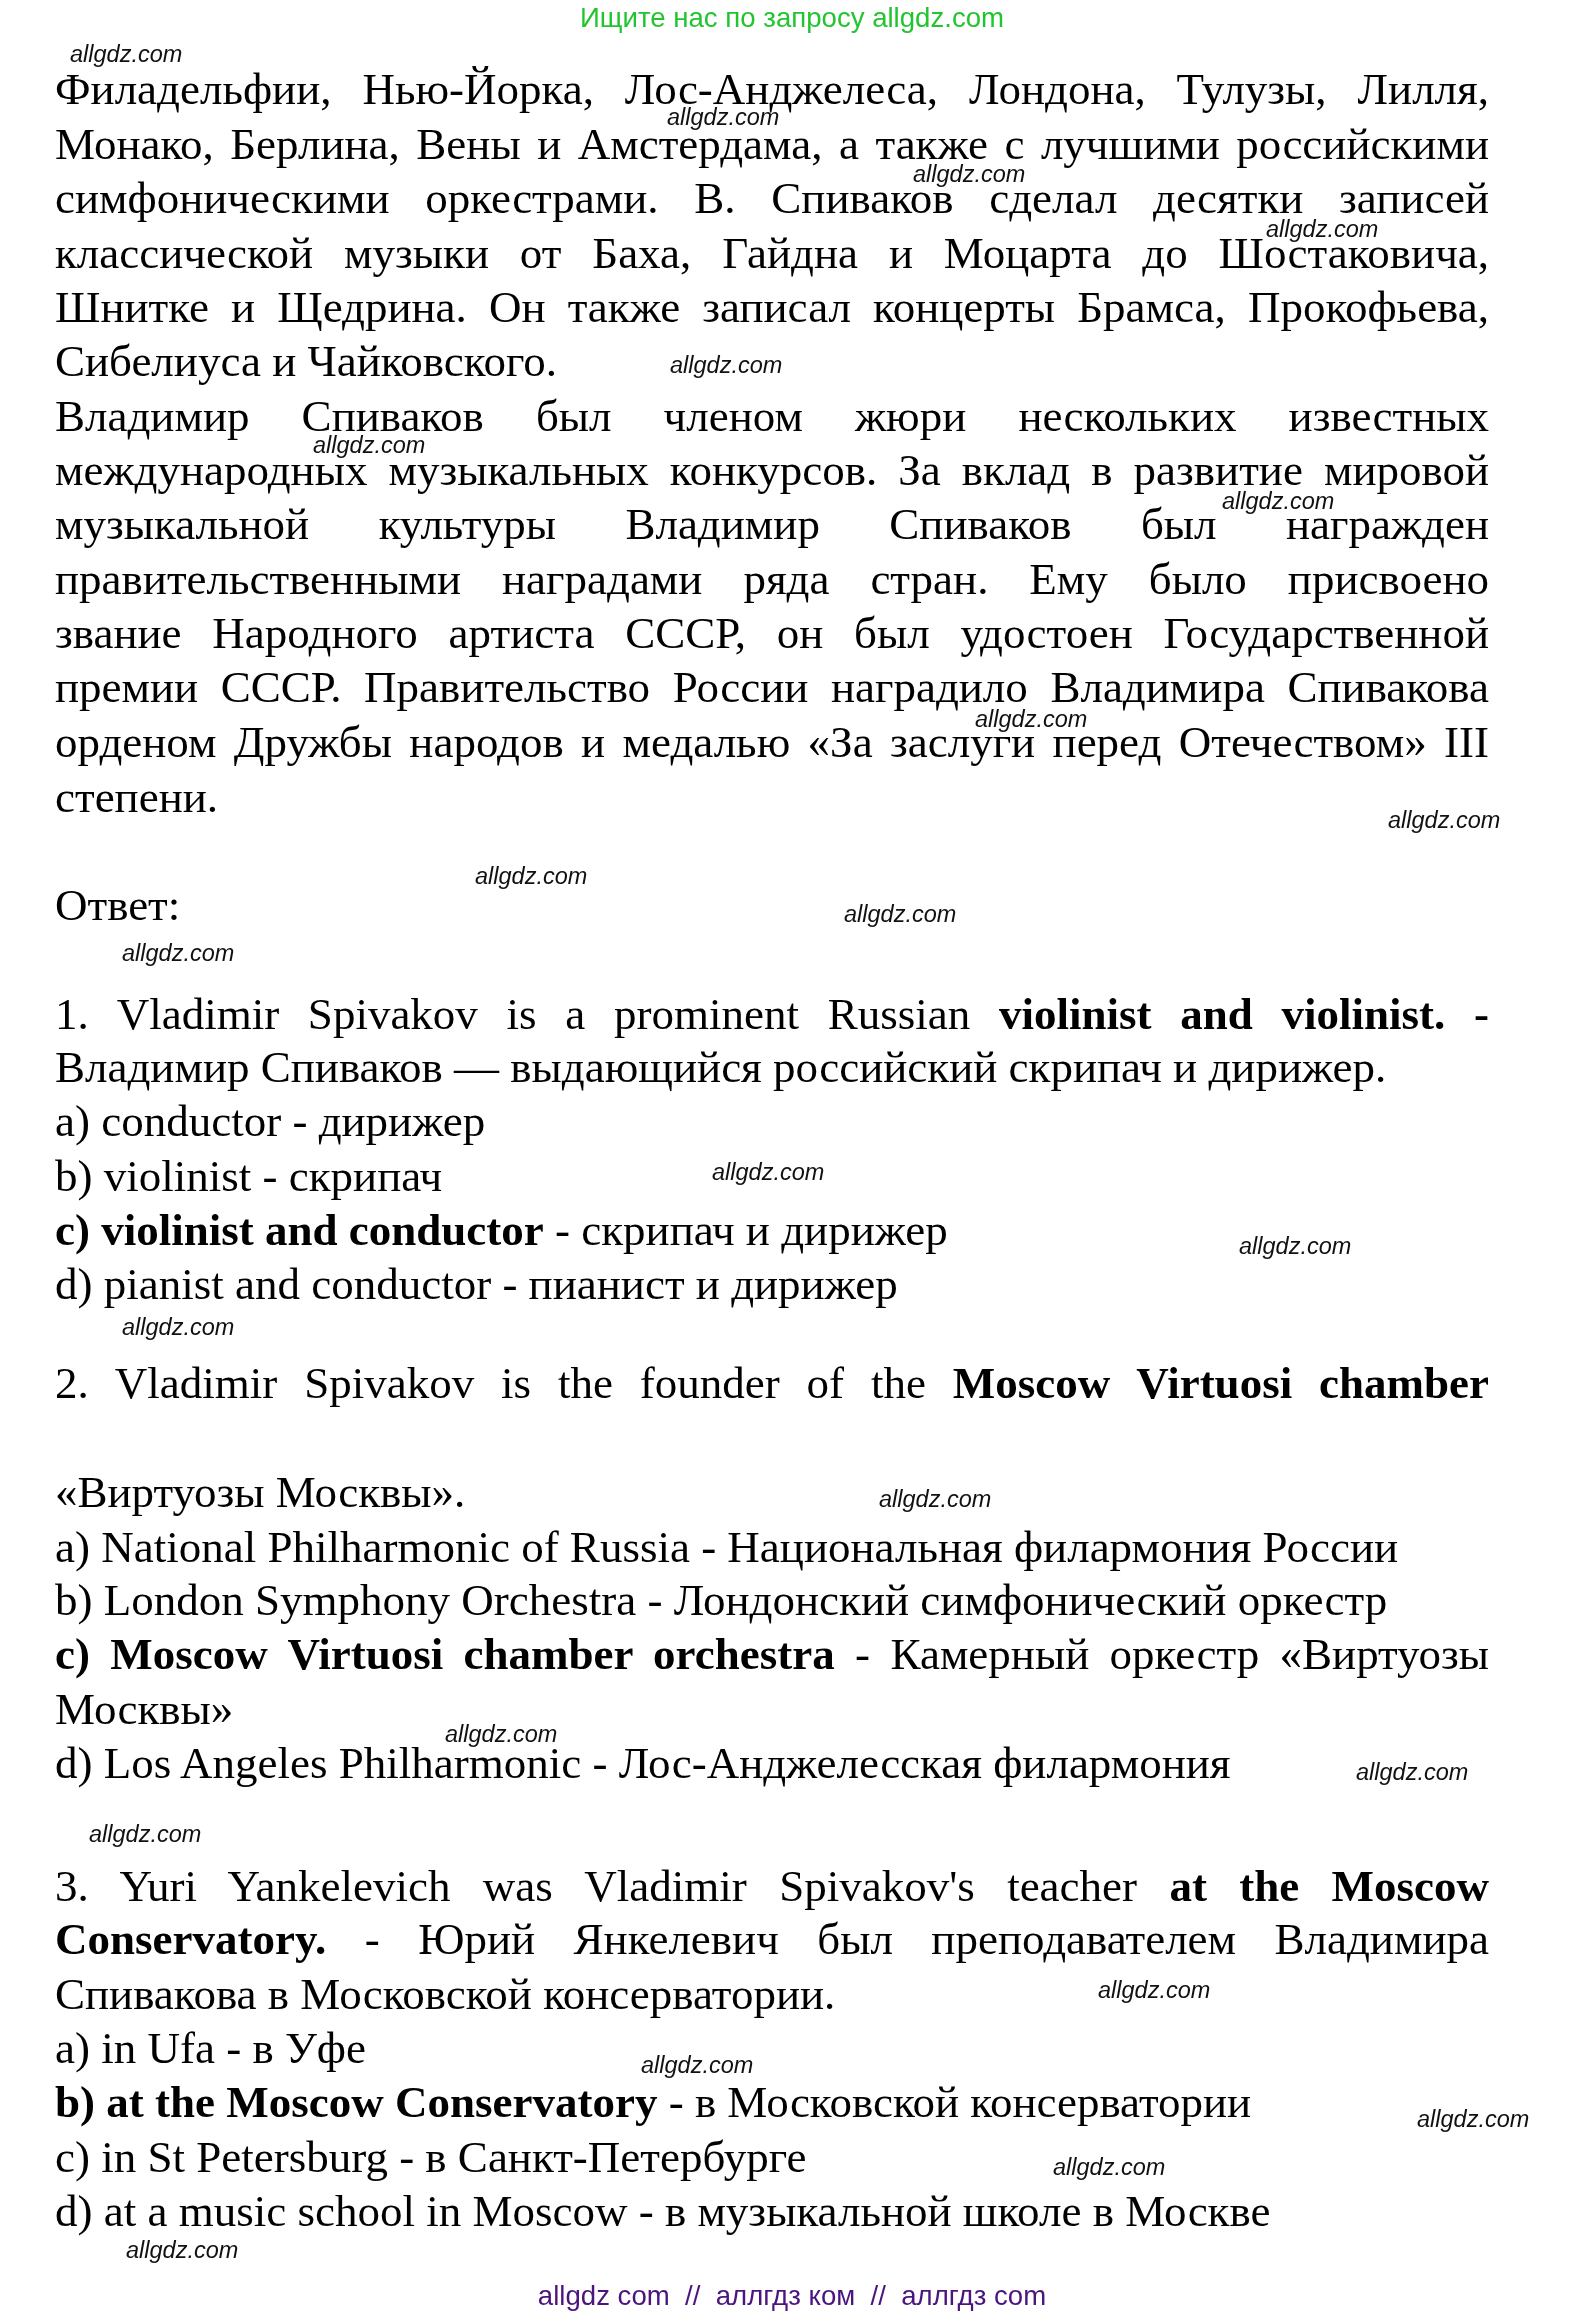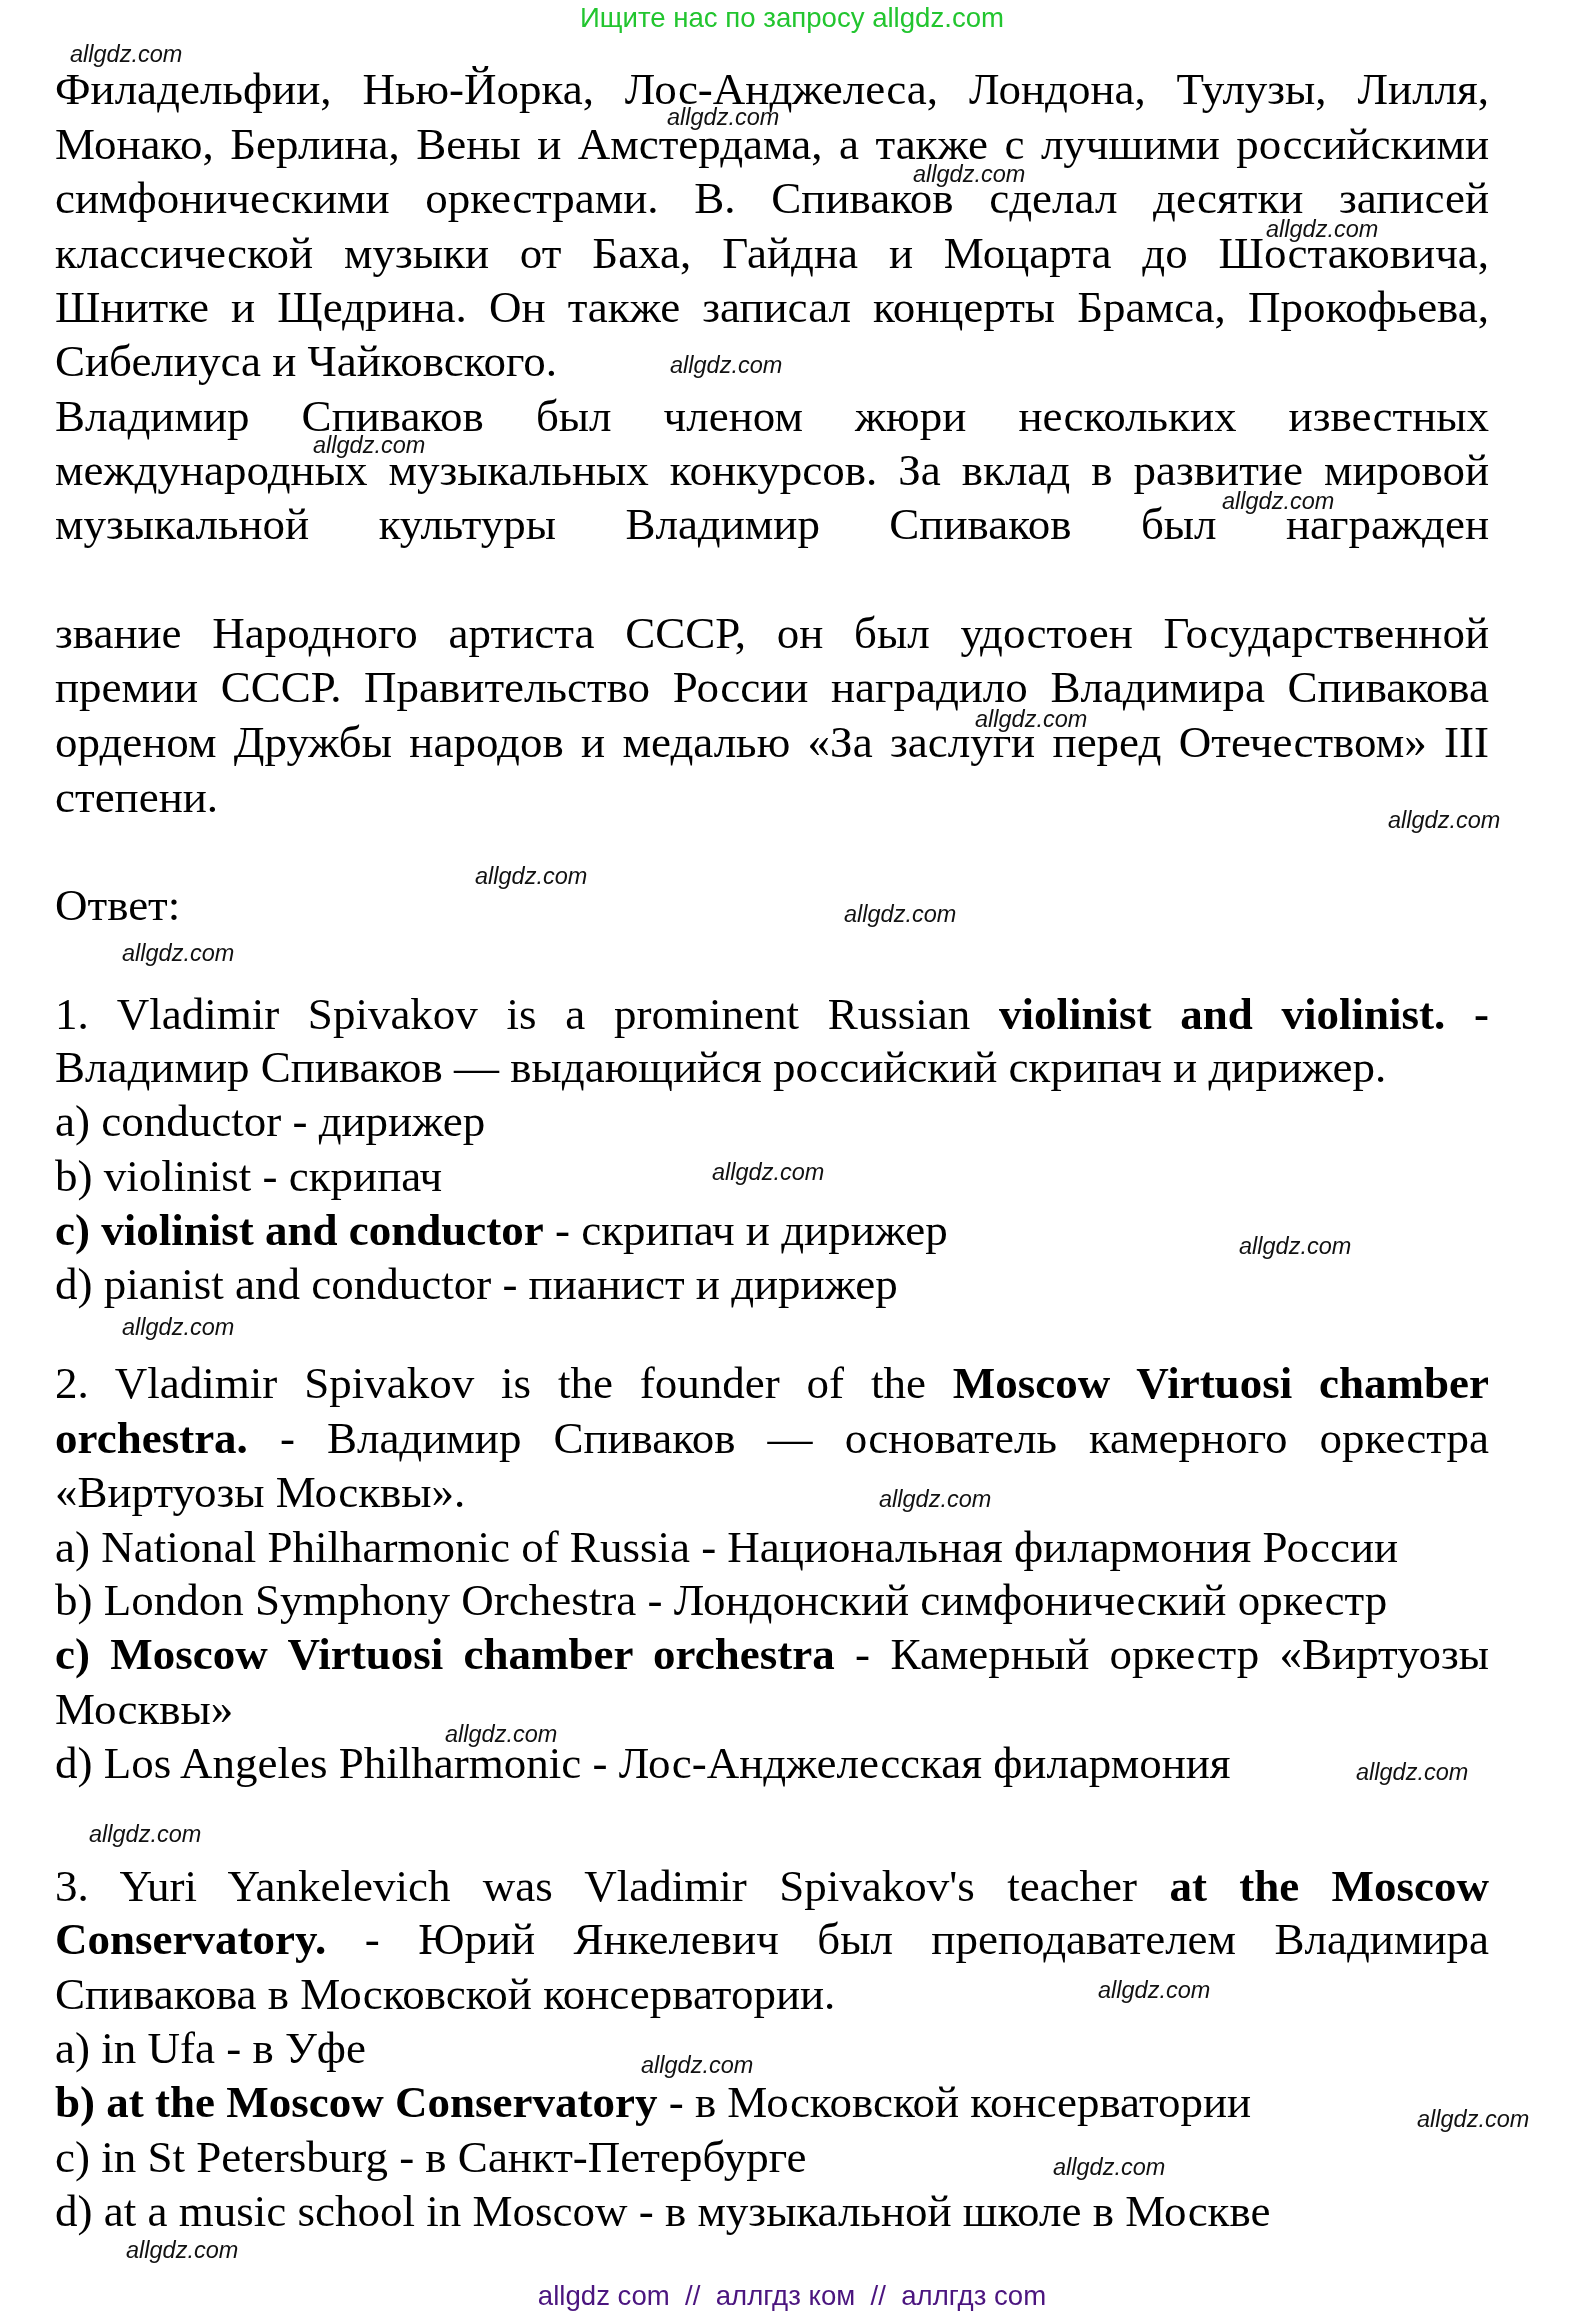--- a/index.html
+++ b/index.html
@@ -35,36 +35,36 @@
 
   <div class="ln j" style="top:62px">Филадельфии, Нью-Йорка, Лос-Анджелеса, Лондона, Тулузы, Лилля,</div>
   <div class="ln j" style="top:117px">Монако, Берлина, Вены и Амстердама, а также с лучшими российскими</div>
   <div class="ln j" style="top:171px">симфоническими оркестрами. В. Спиваков сделал десятки записей</div>
   <div class="ln j" style="top:226px">классической музыки от Баха, Гайдна и Моцарта до Шостаковича,</div>
   <div class="ln j" style="top:280px">Шнитке и Щедрина. Он также записал концерты Брамса, Прокофьева,</div>
   <div class="ln" style="top:334px">Сибелиуса и Чайковского.</div>
   <div class="ln j" style="top:389px">Владимир Спиваков был членом жюри нескольких известных</div>
   <div class="ln j" style="top:443px">международных музыкальных конкурсов. За вклад в развитие мировой</div>
   <div class="ln j" style="top:497px">музыкальной культуры Владимир Спиваков был награжден</div>
+  <div class="ln j" style="top:552px">правительственными наградами ряда стран. Ему было присвоено</div>
   <div class="ln j" style="top:606px">звание Народного артиста СССР, он был удостоен Государственной</div>
   <div class="ln j" style="top:660px">премии СССР. Правительство России наградило Владимира Спивакова</div>
   <div class="ln j" style="top:715px">орденом Дружбы народов и медалью «За заслуги перед Отечеством» III</div>
   <div class="ln" style="top:770px">степени.</div>
 
   <div class="ln" style="top:878px">Ответ:</div>
 
   <div class="ln j" style="top:987px"><span>1. Vladimir Spivakov is a prominent Russian </span><b>violinist and violinist. -</b></div>
   <div class="ln" style="top:1040px">Владимир Спиваков — выдающийся российский скрипач и дирижер.</div>
   <div class="ln" style="top:1094px"><b></b><span>a) conductor - дирижер</span></div>
   <div class="ln" style="top:1203px"><b>c) violinist and conductor</b><span> - скрипач и дирижер</span></div>
   <div class="ln" style="top:1149px"><b></b><span>b) violinist - скрипач</span></div>
   <div class="ln" style="top:1257px"><b></b><span>d) pianist and conductor - пианист и дирижер</span></div>
 
   <div class="ln j" style="top:1356px"><span>2. Vladimir Spivakov is the founder of the </span><b>Moscow Virtuosi chamber</b></div>
-  <div class="ln j" style="top:1411px"><b>orchestra.</b><span> - Владимир Спиваков — основатель камерного оркестра</span></div>
   <div class="ln" style="top:1465px">«Виртуозы Москвы».</div>
   <div class="ln" style="top:1520px"><b></b><span>a) National Philharmonic of Russia - Национальная филармония России</span></div>
   <div class="ln" style="top:1573px"><b></b><span>b) London Symphony Orchestra - Лондонский симфонический оркестр</span></div>
   <div class="ln j" style="top:1627px"><b>c) Moscow Virtuosi chamber orchestra</b><span> - Камерный оркестр «Виртуозы</span></div>
   <div class="ln" style="top:1682px">Москвы»</div>
   <div class="ln" style="top:1736px"><b></b><span>d) Los Angeles Philharmonic - Лос-Анджелесская филармония</span></div>
 
   <div class="ln j" style="top:1859px"><span>3. Yuri Yankelevich was Vladimir Spivakov's teacher </span><b>at the Moscow</b></div>
   <div class="ln j" style="top:1912px"><b>Conservatory.</b><span> - Юрий Янкелевич был преподавателем Владимира</span></div>
   <div class="ln" style="top:1967px">Спивакова в Московской консерватории.</div>

